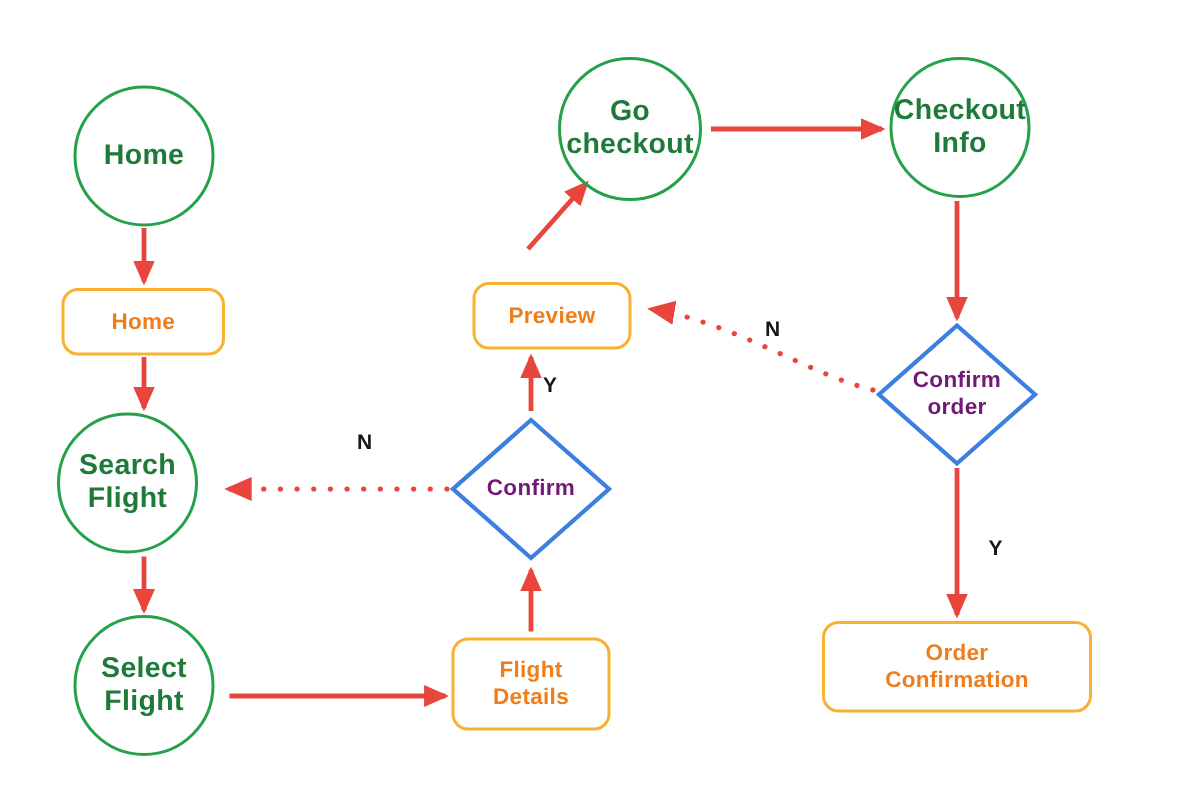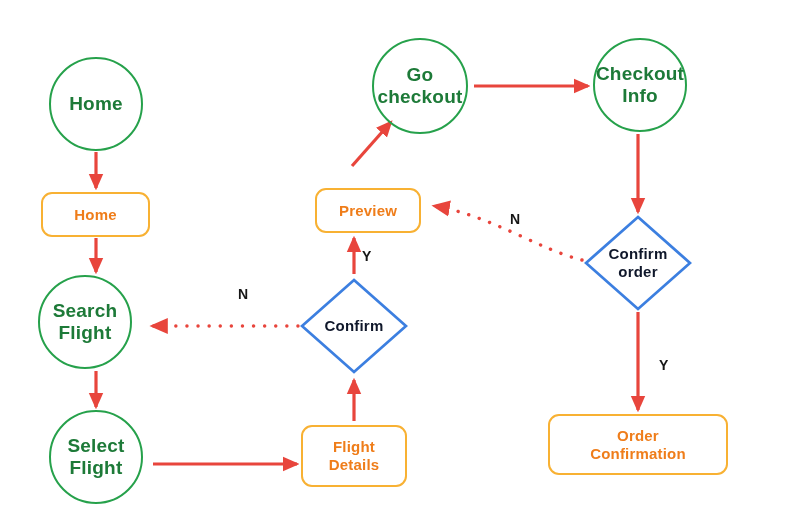--- a/index.html
+++ b/index.html
@@ -43,21 +43,21 @@
     color: #1d7a38;
     font-size: 19px;
   }
   .node-page {
     border-radius: 11px;
     border: 2.6px solid #f8b133;
     color: #ef7d1a;
     font-size: 15px;
   }
   .node-decision {
-    color: #0f172a;
+    color: #701a75;
     font-size: 15px;
     background: transparent;
   }
   .diamond-shape {
     position: absolute;
     left: 0;
     top: 0;
     width: 100%;
     height: 100%;
     z-index: -1;

